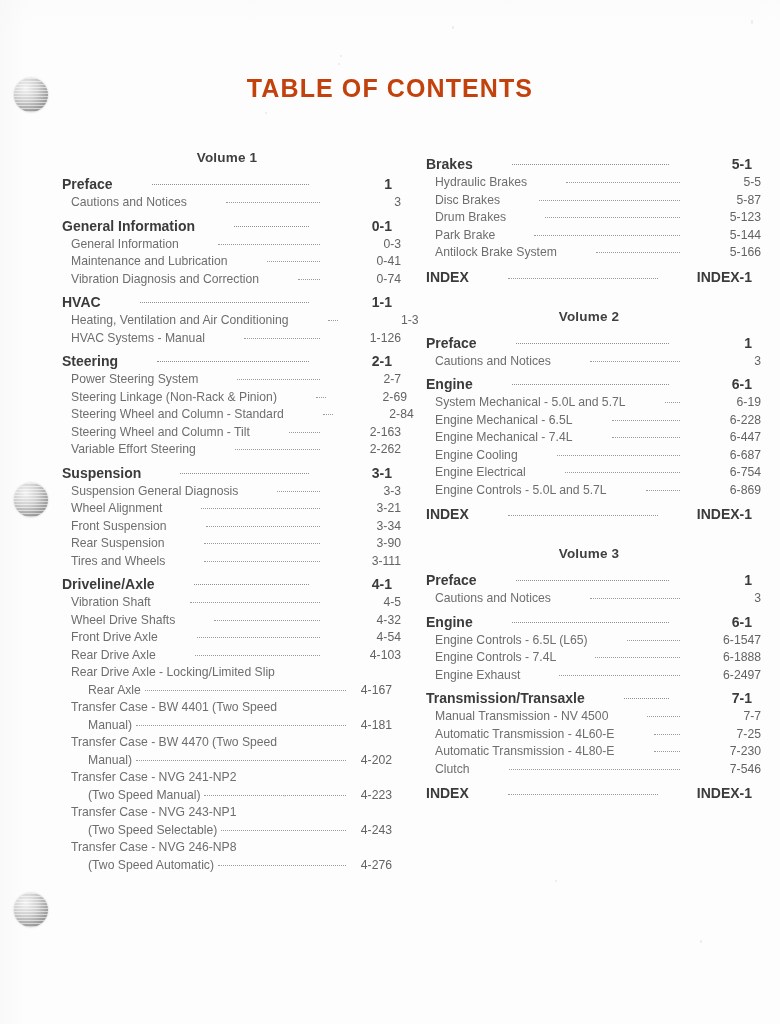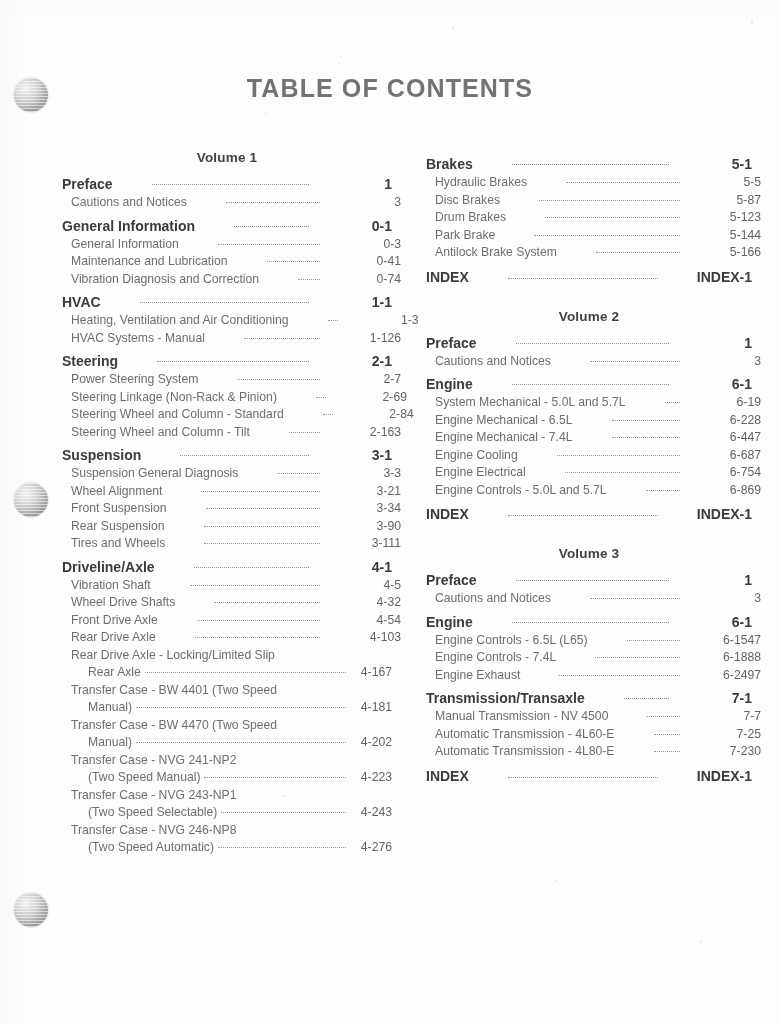--- a/index.html
+++ b/index.html
@@ -35,21 +35,21 @@
       radial-gradient(circle at 34% 30%, #f2f2f2 0%, #cfcfcf 38%, #9c9c9c 72%, #8a8a8a 100%);
     box-shadow:0 0 2px rgba(120,120,120,.45);
   }
 
   
   .doc-title {
     position:absolute; top:74px; left:0; right:0;
     text-align:center;
     font-size:25px; font-weight:bold;
     letter-spacing:1.1px;
-    color:#737373;
+    color:#c2410c;
   }
 
   
   .columns { position:absolute; top:150px; left:0; width:780px; }
   .col { position:absolute; top:0; }
   .col-left  { left:62px;  width:330px; }
   .col-right { left:426px; width:326px; }
 
   .vol-title {
     text-align:center;
@@ -197,20 +197,25 @@
       <div class="entry sub">
         <span class="txt">Steering Wheel and Column - Standard</span>
         <span class="dots"></span>
         <span class="pg">2-84</span>
       </div>
       <div class="entry sub">
         <span class="txt">Steering Wheel and Column - Tilt</span>
         <span class="dots"></span>
         <span class="pg">2-163</span>
       </div>
+      <div class="entry sub">
+        <span class="txt">Variable Effort Steering</span>
+        <span class="dots"></span>
+        <span class="pg">2-262</span>
+      </div>
       <div class="entry sec">
         <span class="txt">Suspension</span>
         <span class="dots"></span>
         <span class="pg">3-1</span>
       </div>
       <div class="entry sub">
         <span class="txt">Suspension General Diagnosis</span>
         <span class="dots"></span>
         <span class="pg">3-3</span>
       </div>
@@ -439,19 +444,24 @@
       <div class="entry sub">
         <span class="txt">Automatic Transmission - 4L60-E</span>
         <span class="dots"></span>
         <span class="pg">7-25</span>
       </div>
       <div class="entry sub">
         <span class="txt">Automatic Transmission - 4L80-E</span>
         <span class="dots"></span>
         <span class="pg">7-230</span>
       </div>
+      <div class="entry sub">
+        <span class="txt">Clutch</span>
+        <span class="dots"></span>
+        <span class="pg">7-546</span>
+      </div>
       <div class="entry idx">
         <span class="txt">INDEX</span>
         <span class="dots"></span>
         <span class="pg">INDEX-1</span>
       </div>
     </div>
 </div>
 
 </body></html>

